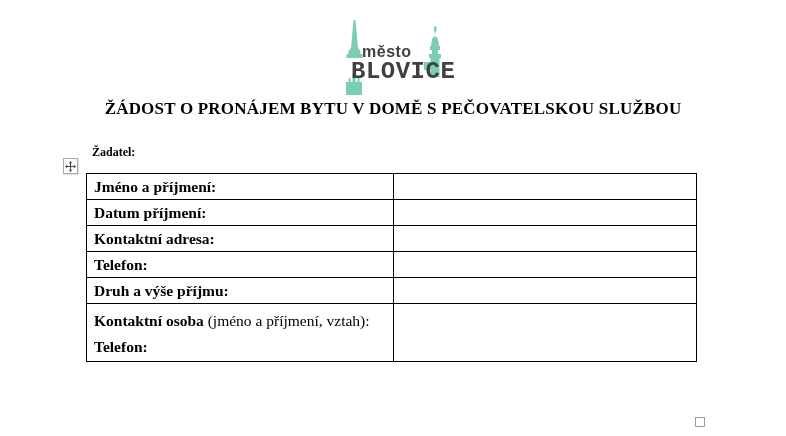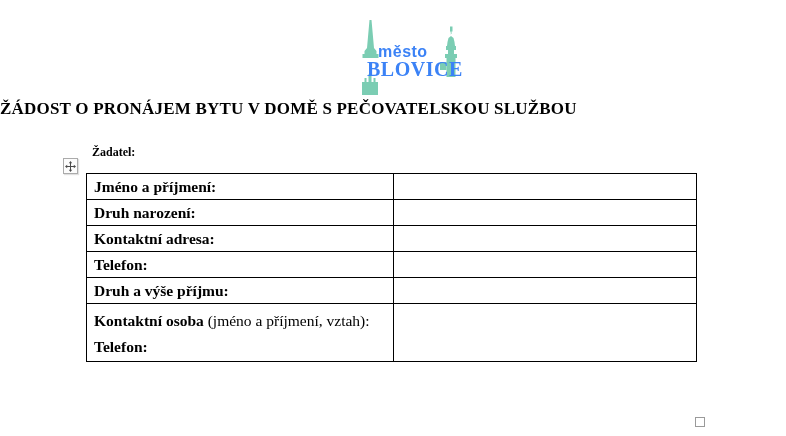--- a/index.html
+++ b/index.html
@@ -7,41 +7,41 @@
   body {
     position: relative;
     background: #ffffff;
     font-family: "Liberation Serif", serif;
     color: #000000;
   }
 
   
   .logo {
     position: absolute;
-    left: 351px; top: 12px;
+    left: 335px; top: 12px;
     width: 130px; height: 88px;
-    color: #3b82f6;
+    color: #404040;
   }
   .logo svg { position: absolute; left: 0; top: 0; }
   .logo .fill { fill: #7BCDB3; }
   .logo-word {
     position: absolute; left: 27px; top: 31px;
     font-family: "Liberation Sans", sans-serif;
     font-weight: bold; font-size: 16px; letter-spacing: 0.5px;
   }
   .logo-name {
     position: absolute; left: 16px; top: 46px;
-    font-family: Liberation Serif, serif;
-    font-weight: bold; font-size: 20px; letter-spacing: 0.5px;
+    font-family: Liberation Mono, monospace;
+    font-weight: bold; font-size: 24px; letter-spacing: 0.5px;
   }
 
   
   .doc-title {
     position: absolute; left: 0; top: 99px;
-    width: 100%; 
+    width: 100%; text-align: center;
     font-weight: bold; font-size: 17px; letter-spacing: 0.2px;
   }
   .applicant-label {
     position: absolute; left: 92px; top: 145px;
     font-weight: bold; font-size: 12px;
   }
 
   
   table.form {
     position: absolute; left: 86px; top: 173px;
@@ -120,21 +120,21 @@
   </svg>
 </div>
 
 <table class="form">
   <tbody>
       <tr class="r">
     <td class="c1">Jméno a příjmení:</td>
     <td class="c2"></td>
   </tr>
   <tr class="r">
-    <td class="c1">Druh narození:</td>
+    <td class="c1">Datum příjmení:</td>
     <td class="c2"></td>
   </tr>
   <tr class="r">
     <td class="c1">Kontaktní adresa:</td>
     <td class="c2"></td>
   </tr>
   <tr class="r">
     <td class="c1">Telefon:</td>
     <td class="c2"></td>
   </tr>

